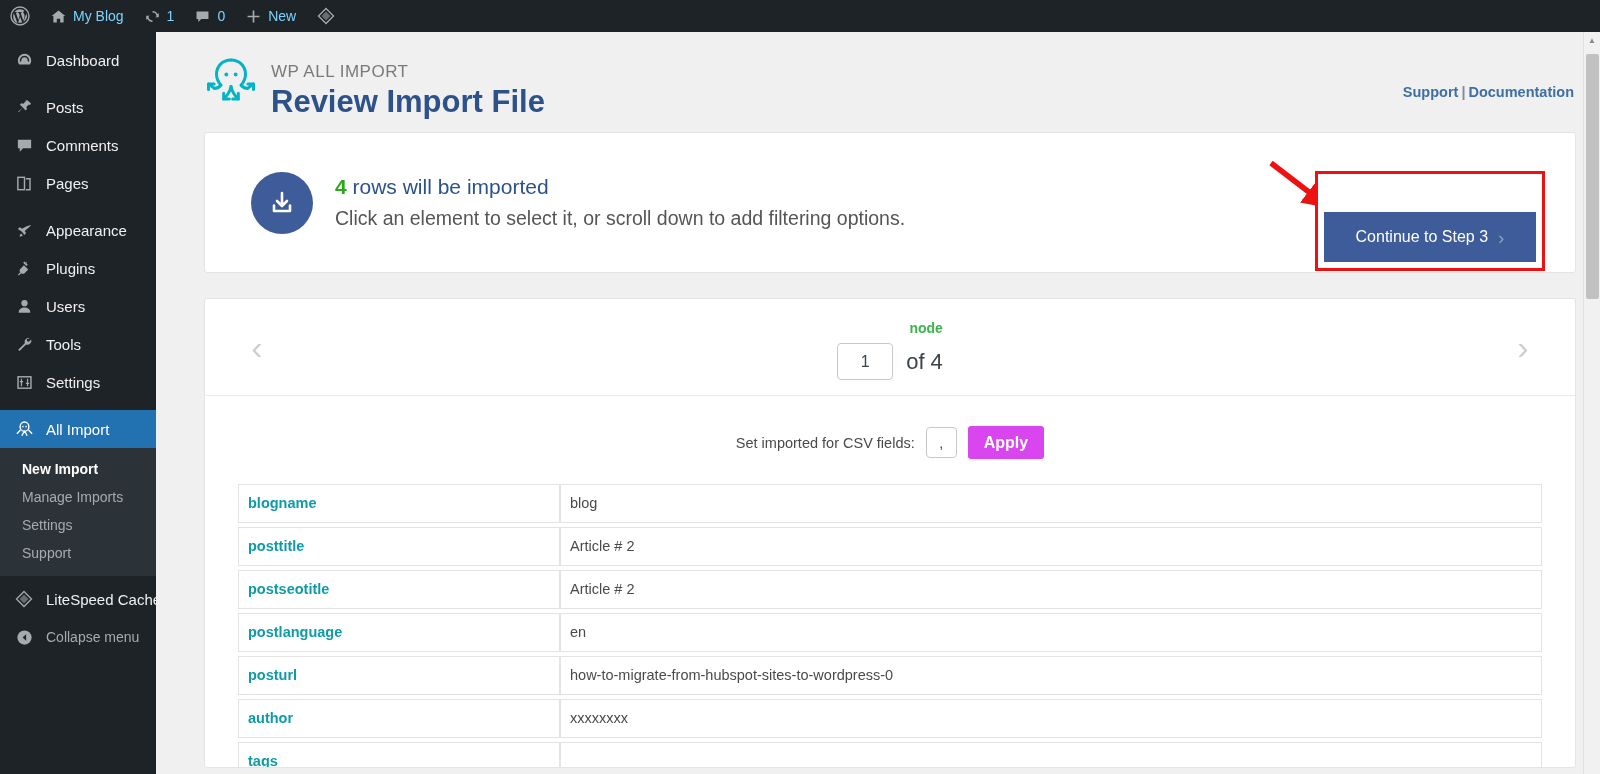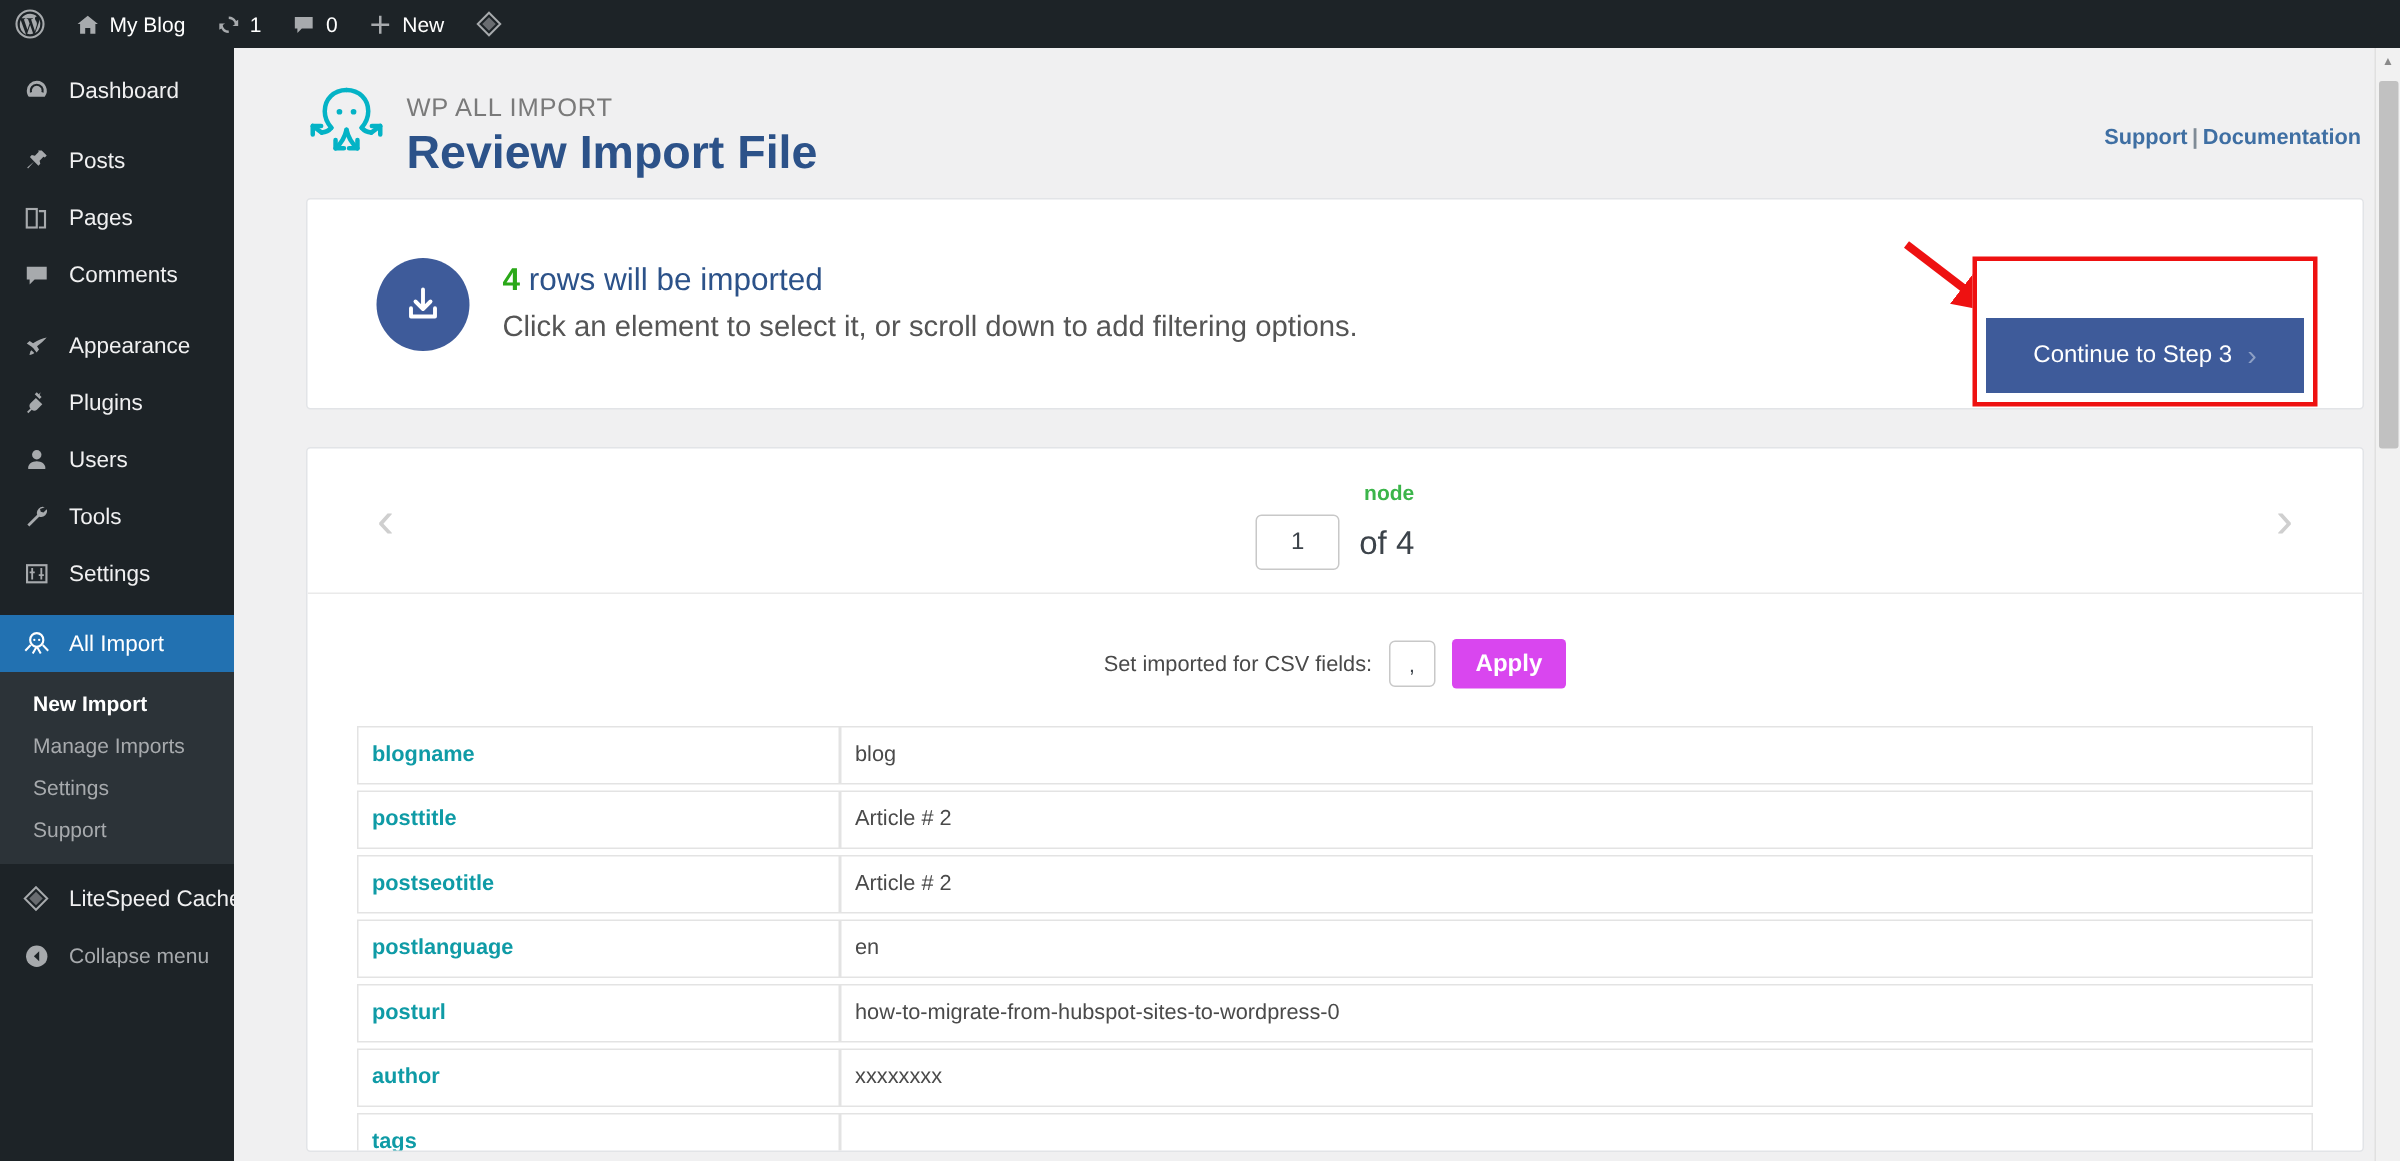--- a/index.html
+++ b/index.html
@@ -15,21 +15,21 @@
     position: absolute; top: 0; left: 0;
     width: 1600px; height: 32px;
     background: #1d2327;
     display: flex; align-items: center;
     color: #c3c4c7; font-size: 13px;
     z-index: 50;
   }
   .ab-item {
     display: flex; align-items: center; gap: 6px;
     height: 32px; padding: 0 10px; white-space: nowrap;
-    color: #ffffff;
+    color: #7dd3fc;
   }
   .ab-item svg { display: block; }
   .ab-label { font-size: 14px; }
 
   
   #sidebar {
     position: absolute; top: 32px; left: 0;
     width: 156px; height: 742px;
     background: #1d2327;
     z-index: 40;
@@ -319,34 +319,34 @@
           <path d="M13.5 2.5 17 6l-1.3 1.3-1-.4-2.7 2.7.5 2.2-1.3 1.3-3-3-4.3 4.9-.6-.6 4.9-4.3-3-3L6.5 5.6l2.2.5L11.4 3.4l-.4-1z" fill="currentColor"></path>
         </svg>
     </span>
     <span class="mi-label">Posts</span>
   </div>
 
 
   <div class="menu-item">
     <span class="mi-icon">
       <svg width="19" height="19" viewBox="0 0 20 20">
+          <path d="M3 4h14v9H8.5L5 16.5V13H3z" fill="currentColor"></path>
+        </svg>
+    </span>
+    <span class="mi-label">Comments</span>
+  </div>
+
+  <div class="menu-item">
+    <span class="mi-icon">
+      <svg width="19" height="19" viewBox="0 0 20 20">
           <rect x="3" y="3.5" width="7" height="13" fill="none" stroke="currentColor" stroke-width="1.5"></rect>
           <path d="M11.5 5h4.3v11.5h-4.3" fill="none" stroke="currentColor" stroke-width="1.5"></path>
         </svg>
     </span>
     <span class="mi-label">Pages</span>
-  </div>
-
-  <div class="menu-item">
-    <span class="mi-icon">
-      <svg width="19" height="19" viewBox="0 0 20 20">
-          <path d="M3 4h14v9H8.5L5 16.5V13H3z" fill="currentColor"></path>
-        </svg>
-    </span>
-    <span class="mi-label">Comments</span>
   </div>
 
   <div class="menu-sep"></div>
 
   <div class="menu-item">
     <span class="mi-icon">
       <svg width="19" height="19" viewBox="0 0 20 20">
           <path d="M17 4.2c-2.6.4-6.6 2-9.6 4L5 6.6 3 8.4l3.2 2.2 1.4 1.1 2.3 3.1 1.7-2.1-1.4-2.3C12.4 8.6 15.6 6 17 4.2z" fill="currentColor"></path>
           <path d="M6.3 13.2c-.9.8-1.2 2.2-1.4 3.3 1.3-.2 2.6-.6 3.4-1.4z" fill="currentColor"></path>
         </svg>

